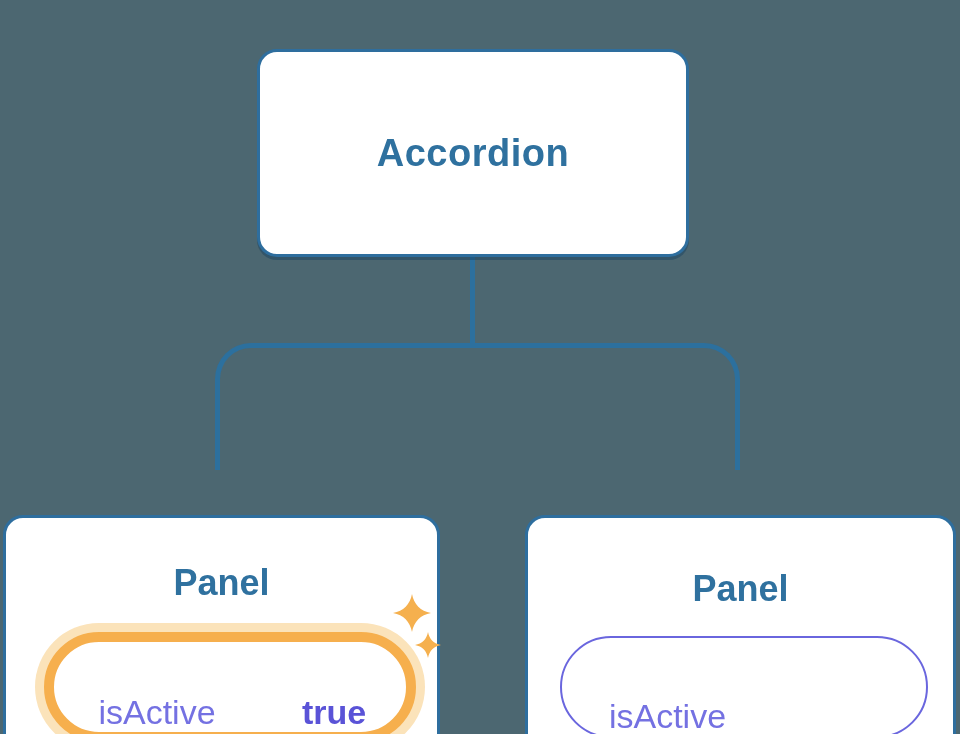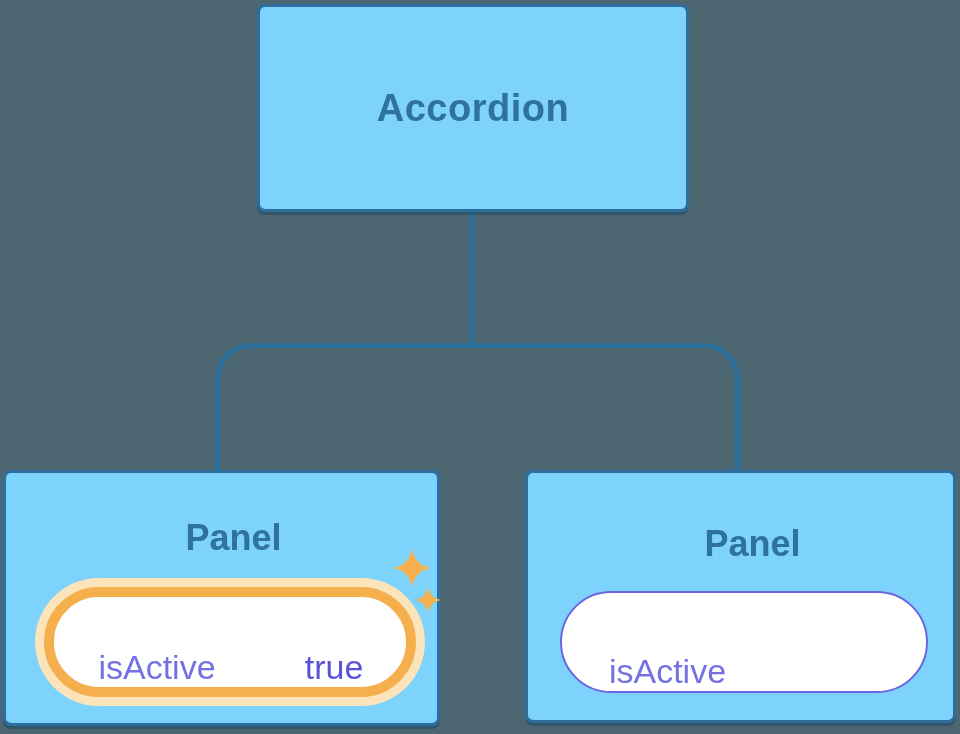--- a/index.html
+++ b/index.html
@@ -26,41 +26,42 @@
     box-sizing: border-box;
     border: 5px solid #2C709E;
     border-bottom: none;
     border-radius: 36px 36px 0 0;
   }
 
   
   .node {
     position: absolute;
     box-sizing: border-box;
-    background: #7dd3fc;
+    background: #ffffff;
     border: 3px solid #2E6E9E;
-    border-radius: 8px;
+    border-radius: 20px;
     box-shadow: 0 3px 0 rgba(23, 64, 95, 0.45);
+    margin-top: 45px;
   }
   .root {
     left: 257px; top: 4px;
     width: 432px; height: 208px;
     display: flex; align-items: center; justify-content: center;
   }
   .node-title {
     color: #2F719F;
     font-weight: bold;
     font-size: 38px;
     letter-spacing: 0.5px;
   }
   .panel-left  { left: 3px;   top: 470px; width: 437px; height: 256px; }
   .panel-right { left: 525px; top: 470px; width: 431px; height: 253px; }
   .panel-title {
     position: absolute;
-    left: 12px; width: 100%;
+    left: 0; width: 100%;
     text-align: center;
     color: #2F719F;
     font-weight: bold;
     font-size: 36px;
   }
   .panel-left  .panel-title { top: 44px; }
   .panel-right .panel-title { top: 50px; }
 
   
   .pill {
@@ -87,21 +88,21 @@
     display: flex; align-items: center; justify-content: center;
     font-size: 34px;
     color: #7471E2;
   }
   .pill-active   .cell-name  { width: 206px; }
   .pill-inactive .cell-name  { width: 211px; }
   .cell-value { flex: 1; }
   .divider { width: 2px; }
   .divider-orange { background: #F3AF55; }
   .divider-purple { background: #6A66DE; }
-  .value-bold { font-weight: normal; color: #5A53D7; }
+  .value-bold { font-weight: bold; color: #5A53D7; }
 
   
   .sparkles {
     position: absolute;
     left: 380px; top: 74px;
     width: 56px; height: 68px;
   }
 </style>
 </head>
 <body>

